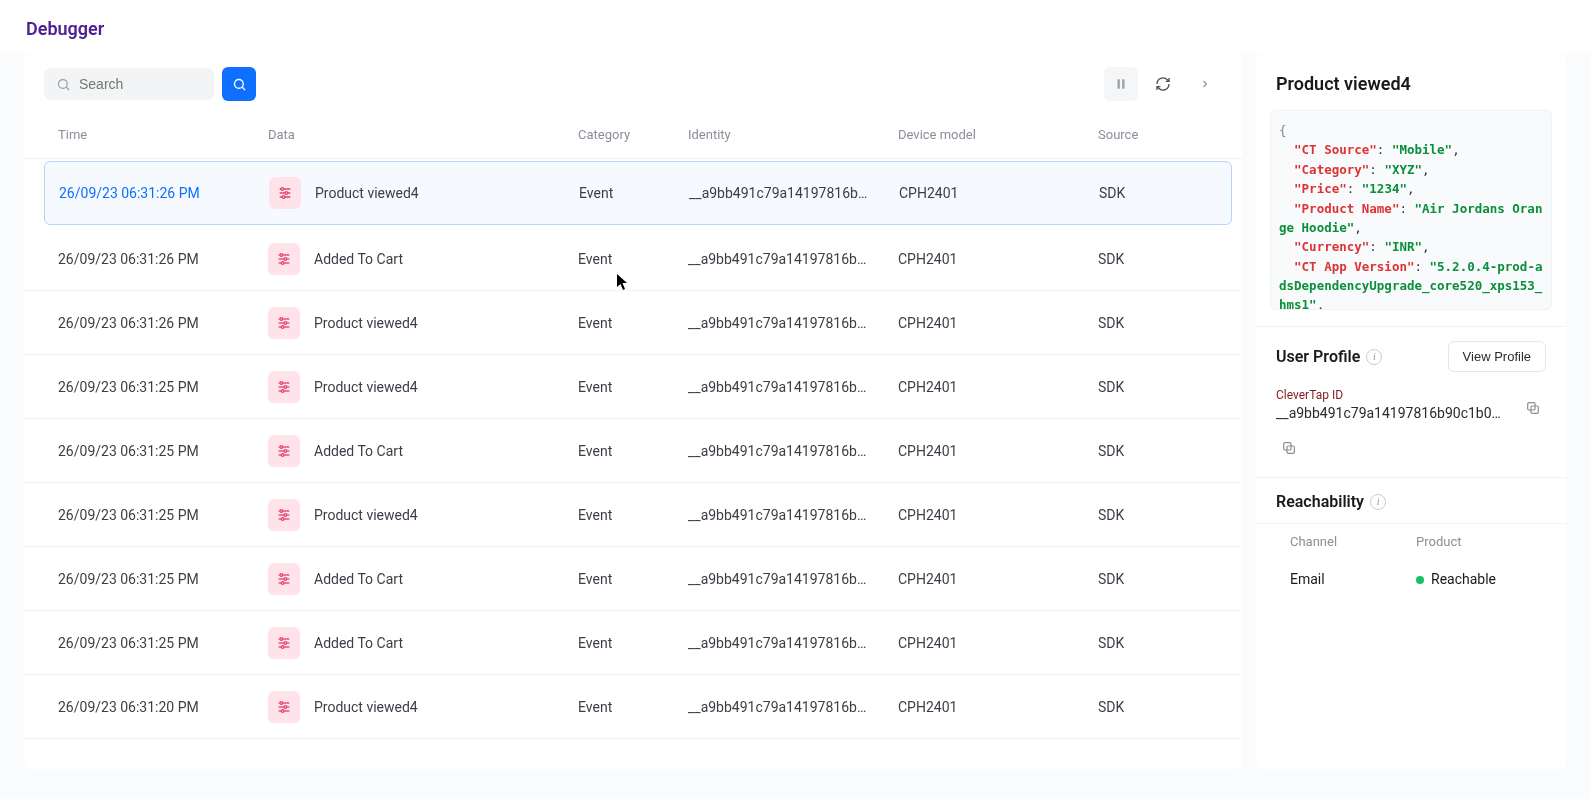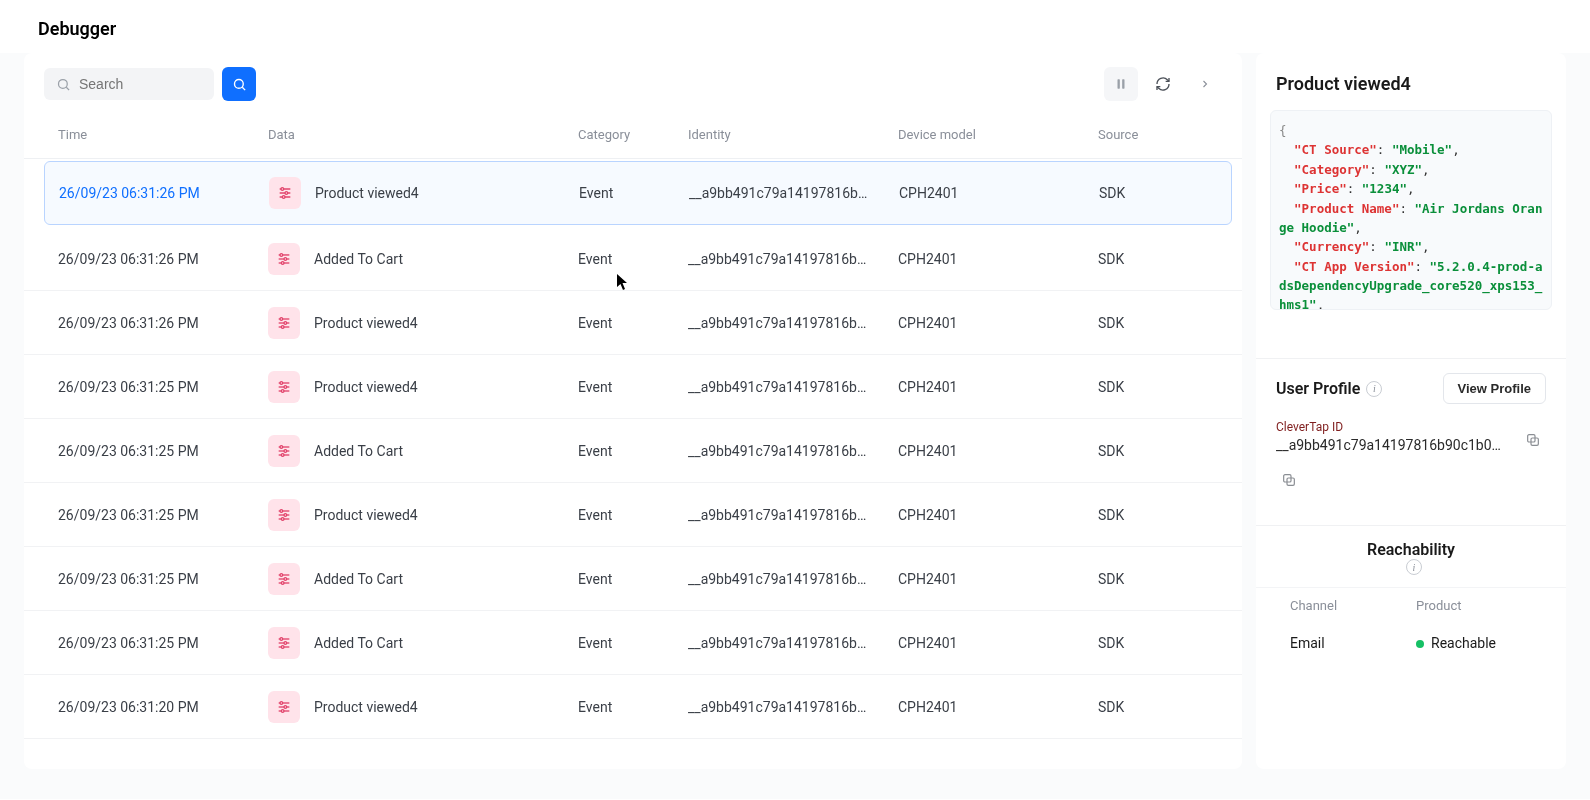--- a/index.html
+++ b/index.html
@@ -6,22 +6,21 @@
 body {
   font-family: -apple-system, BlinkMacSystemFont, "Segoe UI", Roboto, sans-serif;
   background: #ffffff;
   color: #1a1a1a;
   font-size: 14px;
 }
 .page-header {
   padding: 18px 26px 14px;
   font-size: 18px;
   font-weight: 600;
-  color: #000000;
-  margin-left: 12px;
+  color: #4c1d95;
 }
 .workspace {
   display: flex;
   gap: 0;
   padding: 0 24px 30px;
   background: #fafbfc;
   min-height: calc(100vh - 54px);
 }
 .left-pane {
   flex: 1;
@@ -165,21 +164,20 @@
   max-height: 200px;
   overflow: hidden;
 }
 .jk { color: #d33; font-weight: 600; }
 .jv-str { color: #0a8f3a; font-weight: 600; }
 .section-head {
   display: flex;
   align-items: center;
   padding: 14px 20px 12px;
   border-top: 1px solid #f0f1f3;
-  margin-top: 32px;
 }
 .section-head .sh-title { font-weight: 600; font-size: 16px; }
 .info-ic {
   margin-left: 6px;
   width: 16px; height: 16px;
   border:1px solid #c9cdd3;
   border-radius: 50%;
   font-size: 10px;
   display:inline-flex;
   align-items:center;
@@ -187,21 +185,21 @@
   color:#8a8f99;
   font-style: italic;
   font-family: Georgia, serif;
 }
 .view-profile-btn {
   margin-left: auto;
   border:1px solid #e3e6eb;
   background:#fff;
   padding:7px 14px;
   border-radius:6px;
-  font-weight:700;
+  font-weight:400;
   font-size:13px;
   cursor:pointer;
   color:#2a2a2a;
 }
 .field {
   padding: 4px 20px 10px;
   display:flex;
   align-items:flex-end;
   gap:12px;
 }
@@ -499,21 +497,21 @@
         <div class="field">
           <div class="copy-btn">
             <svg width="16" height="16" viewBox="0 0 24 24" fill="none" stroke="#5a5f67" stroke-width="1.8">
               <rect x="9" y="9" width="11" height="11" rx="2"></rect>
               <rect x="4" y="4" width="11" height="11" rx="2"></rect>
             </svg>
           </div>
         </div>
       </div>
 
-    <div class="section-head" style="border-top:1px solid #f0f1f3; margin-top:22px;flex-direction:column;">
+    <div class="section-head" style="border-top:1px solid #f0f1f3; margin-top:6px;">
       <span class="sh-title">Reachability</span>
       <span class="info-ic">i</span>
     </div>
     <div class="reach-table-head">
       <div>Channel</div>
       <div>Product</div>
     </div>
     <div id="reach-mount">
         <div class="reach-row">
           <div>Email</div>

